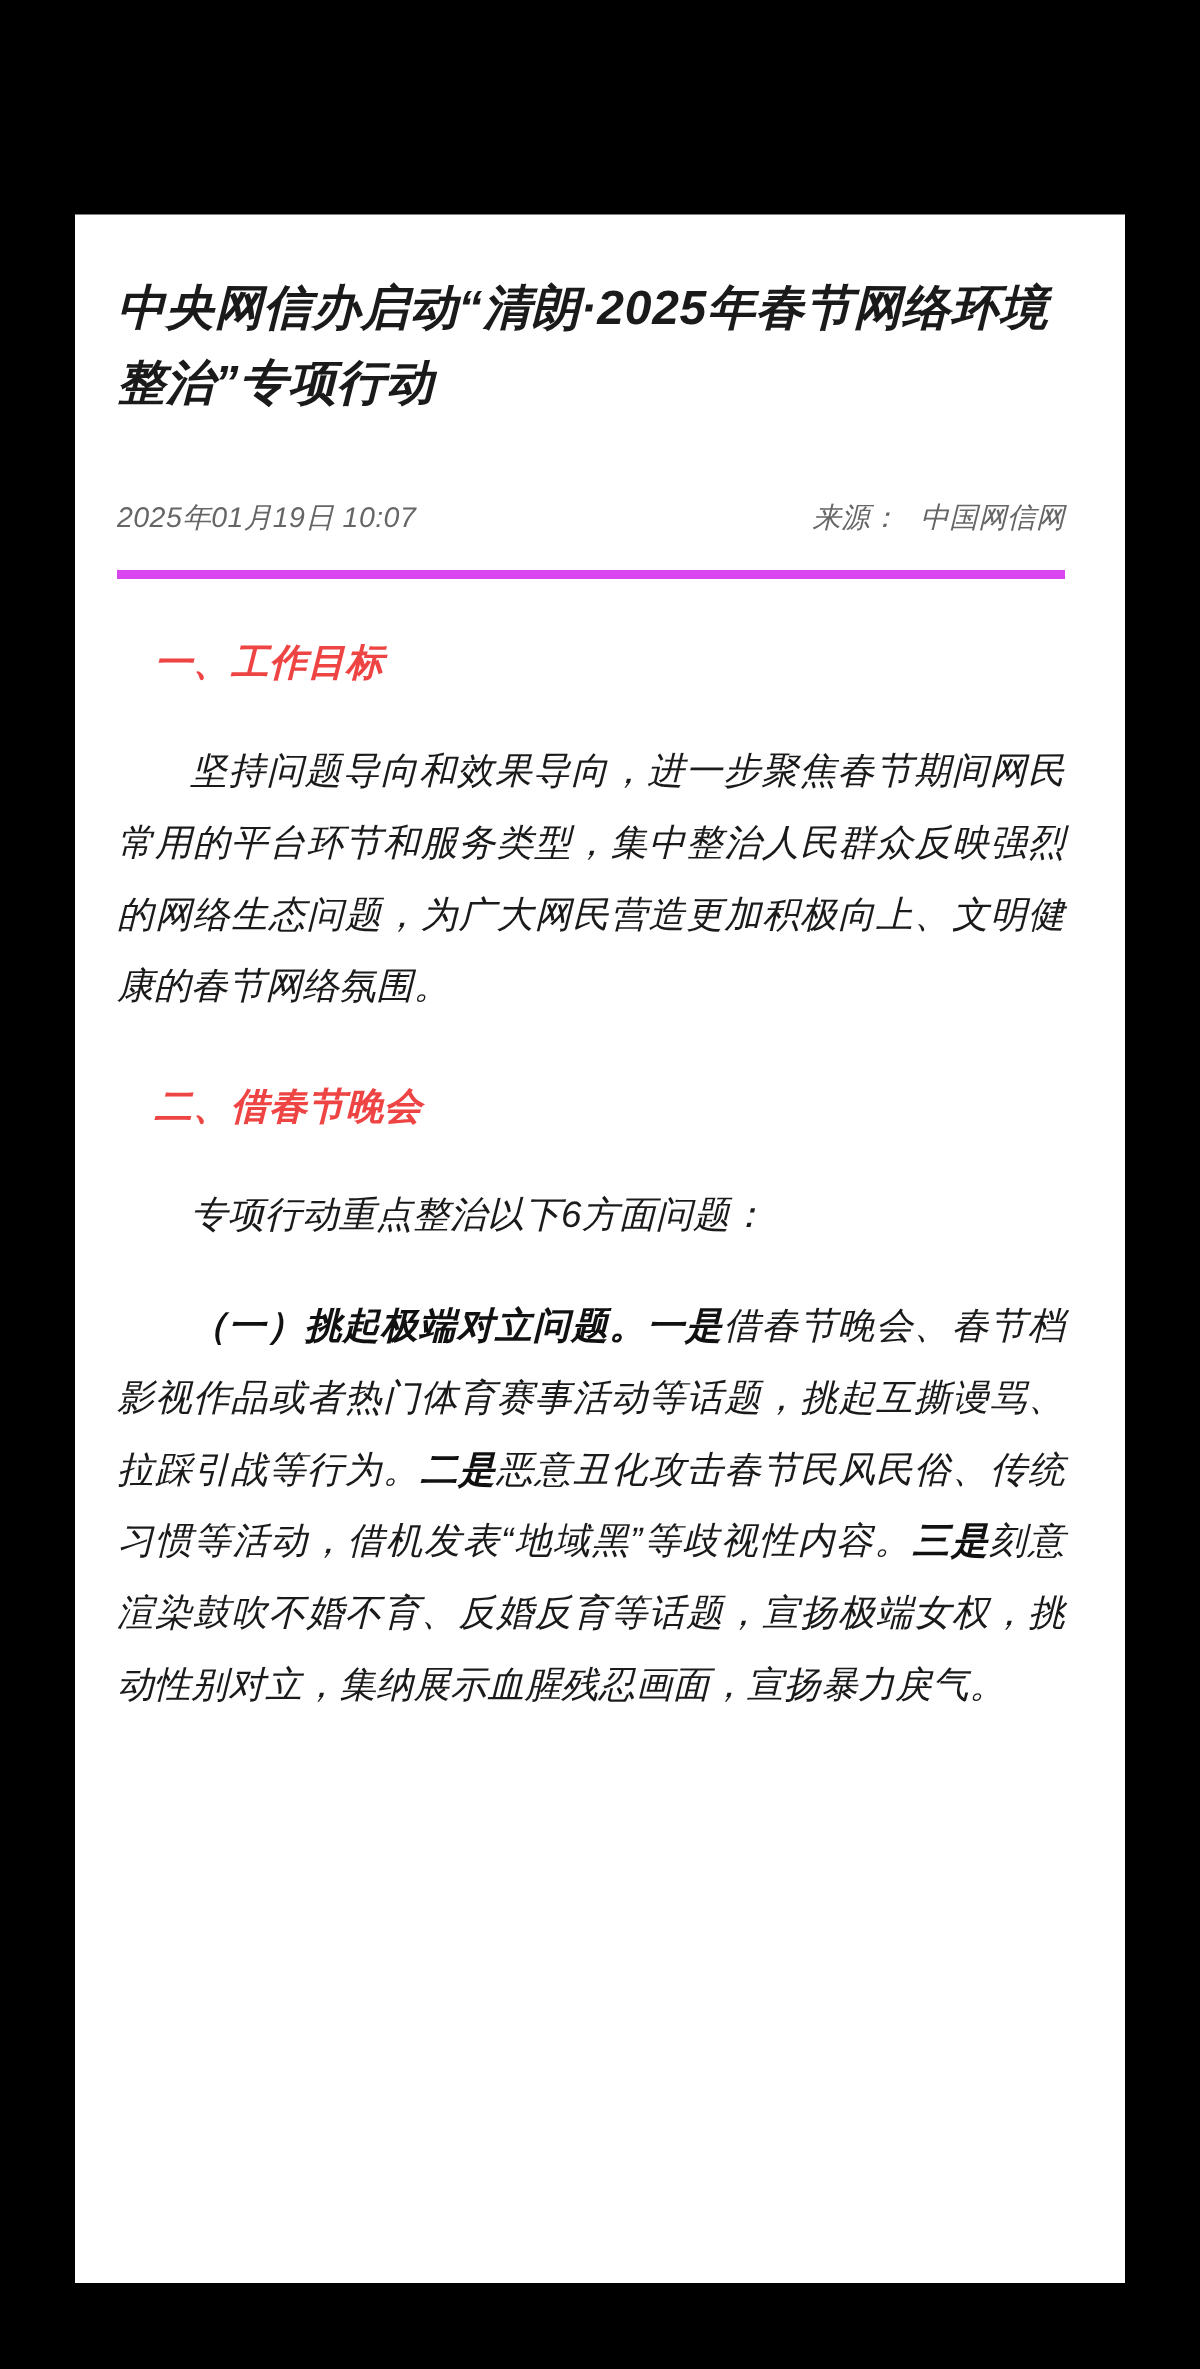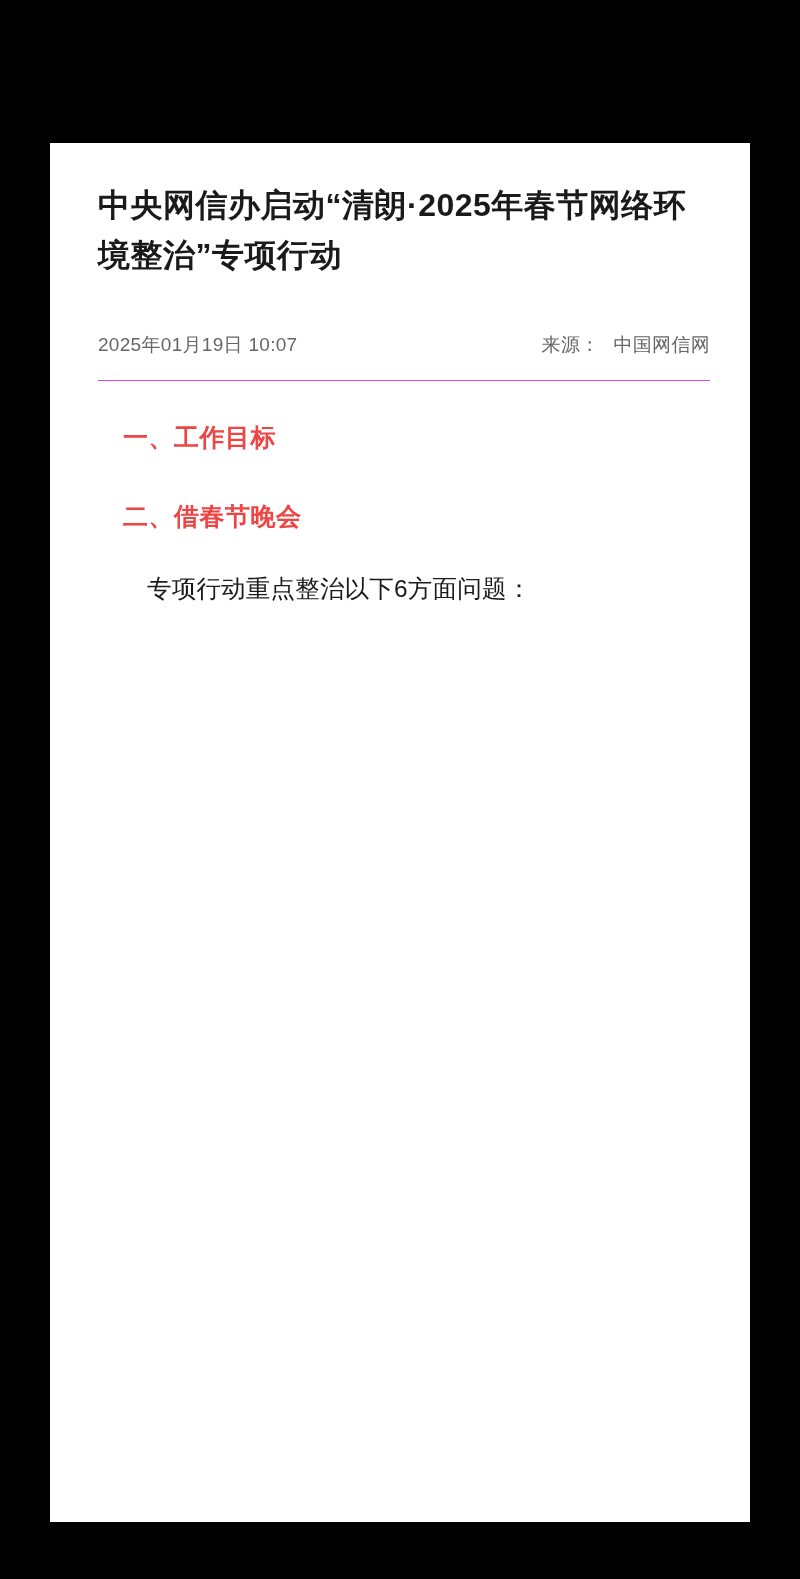--- a/index.html
+++ b/index.html
@@ -14,39 +14,40 @@
     overflow: hidden;
   }
   .page {
     position: absolute;
     left: 50px;
     top: 143px;
     width: 700px;
     height: 1379px;
     background: #ffffff;
     box-sizing: border-box;
-    padding: 28px 40px 0 48px;
+    padding: 28px 40px 0 28px;
     overflow: hidden;
+    font-style: italic;
   }
   .article-title {
     font-size: 32px;
     font-weight: bold;
     color: #1a1a1a;
     line-height: 1.55;
     letter-spacing: 0.5px;
     margin: 10px 0 0 0;
     text-align: left;
   }
   .meta-row {
     display: flex;
     align-items: center;
     justify-content: space-between;
     margin-top: 52px;
     padding-bottom: 22px;
-    border-bottom: 1px solid #d946ef;
+    border-bottom: 6px solid #d946ef;
   }
   .meta-date {
     font-size: 19px;
     color: #666666;
     letter-spacing: 0.3px;
   }
   .meta-source {
     font-size: 19px;
     color: #666666;
     letter-spacing: 0.3px;
@@ -90,19 +91,21 @@
   <div class="meta-row">
     <span class="meta-date">2025年01月19日 10:07</span>
     <span class="meta-source">
       <span class="src-label">来源：</span><span>中国网信网</span>
     </span>
   </div>
 
 
   <h2 class="section-head">一、工作目标</h2>
 
+  <p class="body-p">坚持问题导向和效果导向，进一步聚焦春节期间网民常用的平台环节和服务类型，集中整治人民群众反映强烈的网络生态问题，为广大网民营造更加积极向上、文明健康的春节网络氛围。</p>
 
   <h2 class="section-head">二、借春节晚会</h2>
 
   <p class="body-p">专项行动重点整治以下6方面问题：</p>
 
+  <p class="body-p no-indent"><b>（一）挑起极端对立问题。</b><b>一是</b><span>借春节晚会、春节档影视作品或者热门体育赛事活动等话题，挑起互撕谩骂、拉踩引战等行为。</span><b>二是</b><span>恶意丑化攻击春节民风民俗、传统习惯等活动，借机发表“地域黑”等歧视性内容。</span><b>三是</b><span>刻意渲染鼓吹不婚不育、反婚反育等话题，宣扬极端女权，挑动性别对立，集纳展示血腥残忍画面，宣扬暴力戾气。</span></p>
 
 </div>
 
 </body></html>

